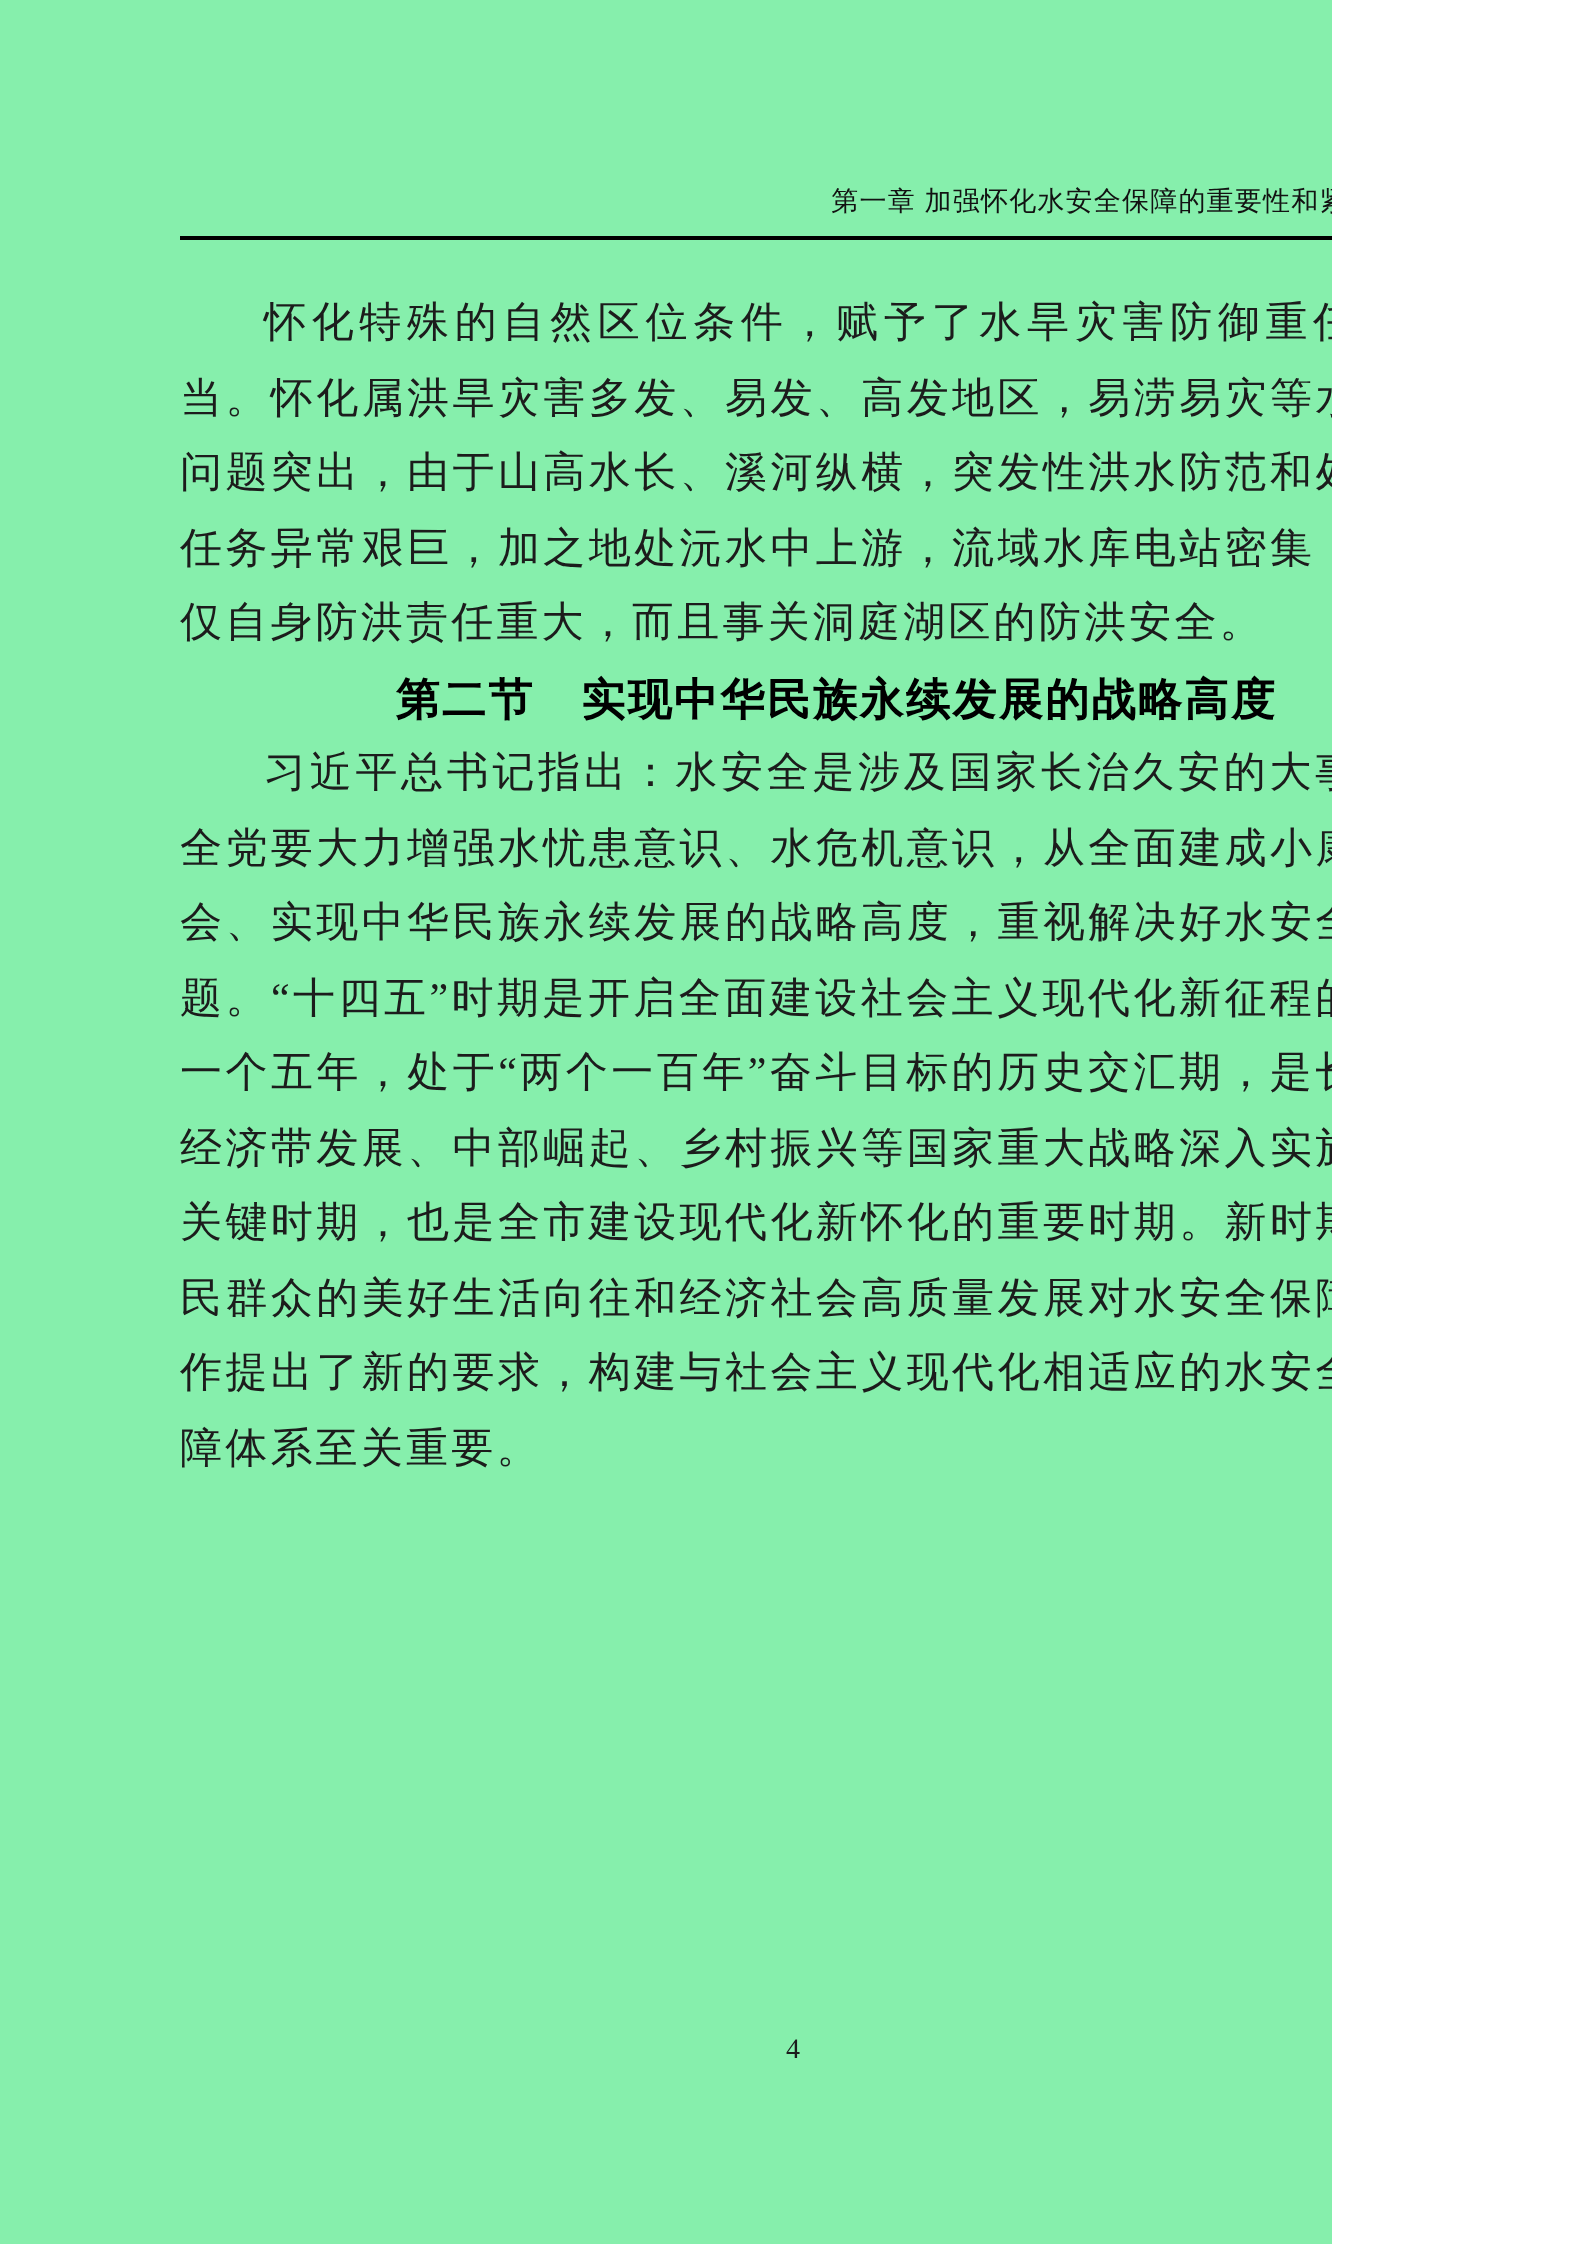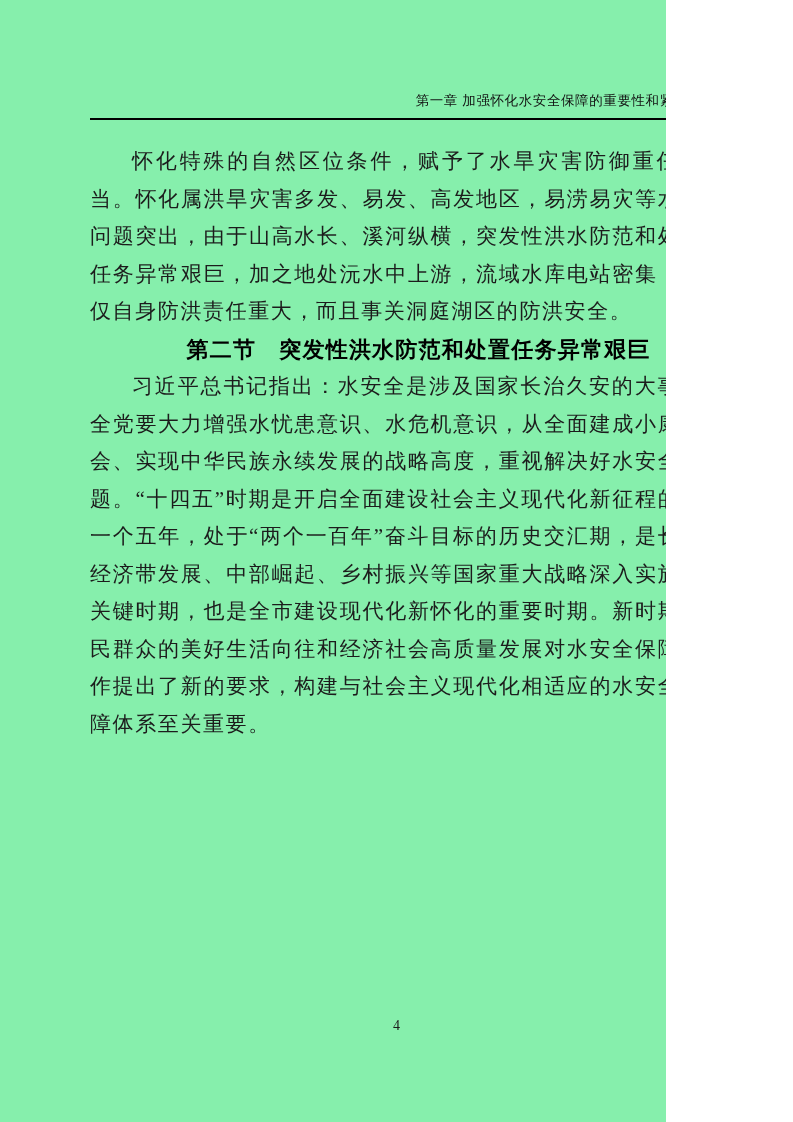--- a/index.html
+++ b/index.html
@@ -81,21 +81,21 @@
 <div class="page">
 
   <div class="running-header">第一章 加强怀化水安全保障的重要性和紧迫性</div>
 
   <div class="header-rule"></div>
 
   <div class="content">
 
     <p>怀化特殊的自然区位条件，赋予了水旱灾害防御重任担当。怀化属洪旱灾害多发、易发、高发地区，易涝易灾等水患问题突出，由于山高水长、溪河纵横，突发性洪水防范和处置任务异常艰巨，加之地处沅水中上游，流域水库电站密集，不仅自身防洪责任重大，而且事关洞庭湖区的防洪安全。</p>
 
-    <p class="section-heading">第二节　突发性洪水防范和处置任务异常艰巨</p>
+    <p class="section-heading">第二节　实现中华民族永续发展的战略高度</p>
 
     <p>习近平总书记指出：水安全是涉及国家长治久安的大事，全党要大力增强水忧患意识、水危机意识，从全面建成小康社会、实现中华民族永续发展的战略高度，重视解决好水安全问题。“十四五”时期是开启全面建设社会主义现代化新征程的第一个五年，处于“两个一百年”奋斗目标的历史交汇期，是长江经济带发展、中部崛起、乡村振兴等国家重大战略深入实施的关键时期，也是全市建设现代化新怀化的重要时期。新时期人民群众的美好生活向往和经济社会高质量发展对水安全保障工作提出了新的要求，构建与社会主义现代化相适应的水安全保障体系至关重要。</p>
 
 
   </div>
 
   <div class="page-number">4</div>
 
 </div>
 

